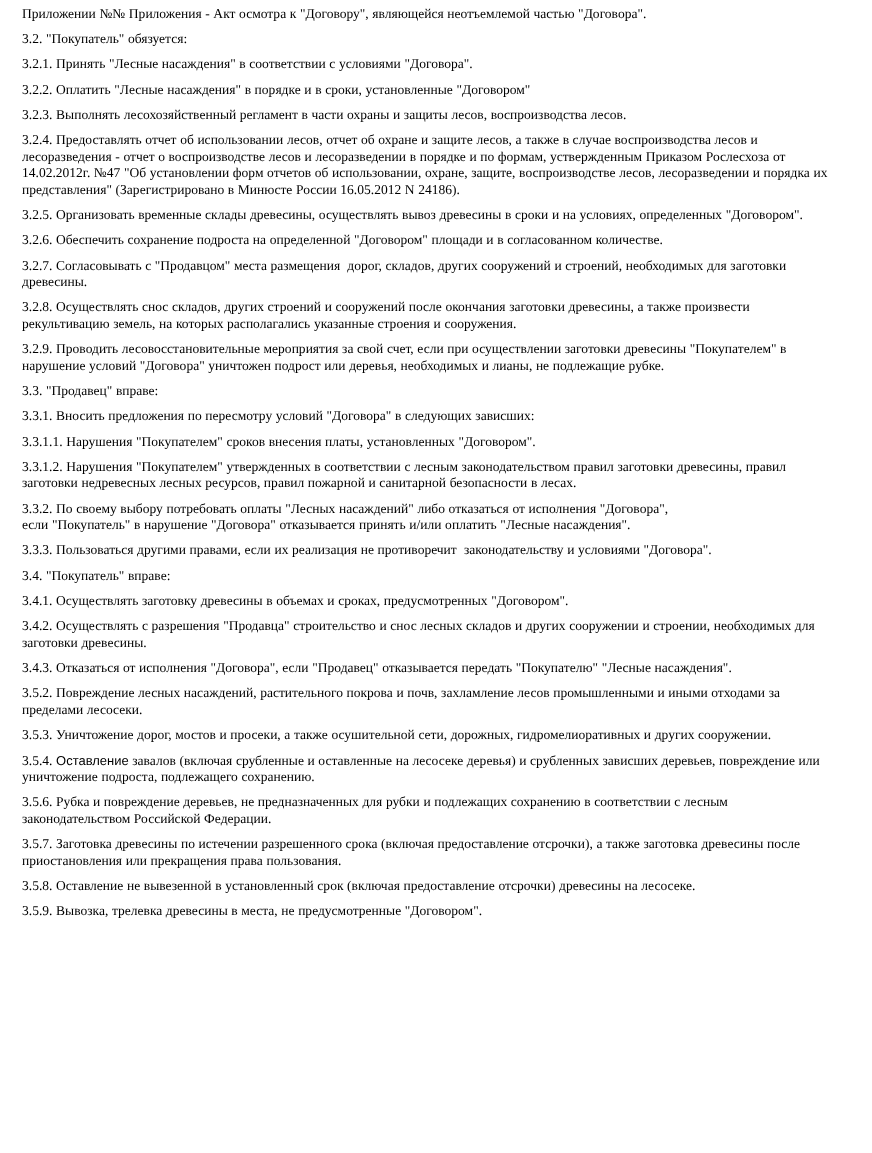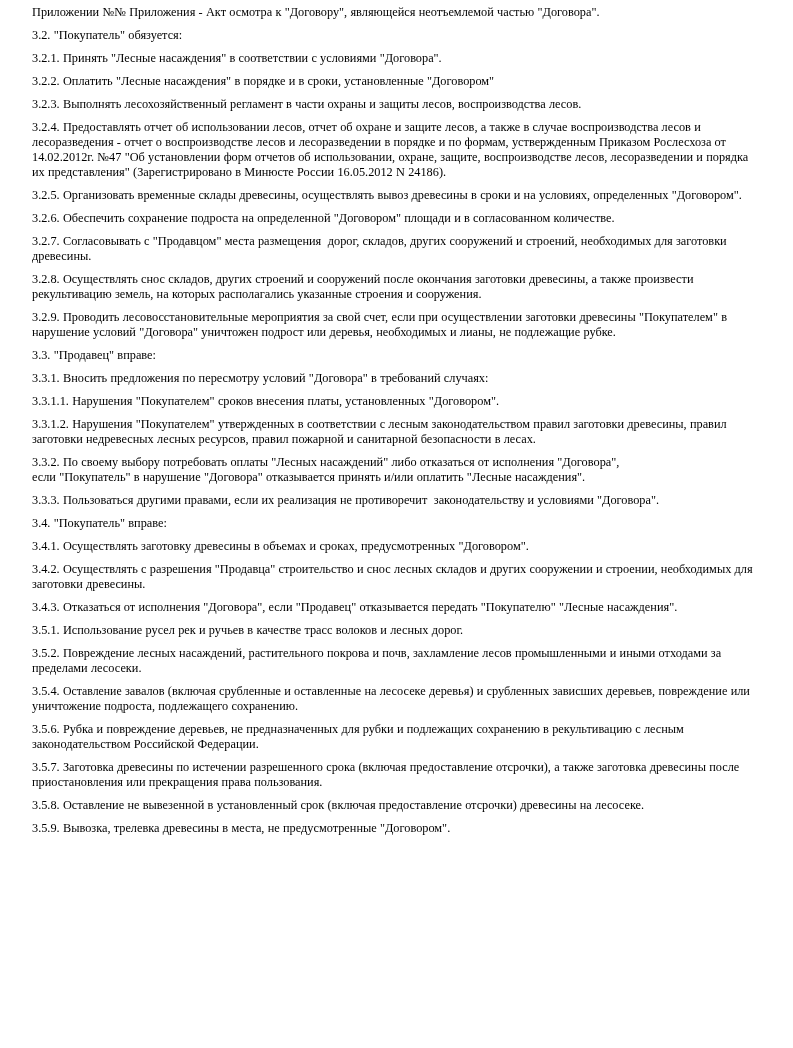--- a/index.html
+++ b/index.html
@@ -12,64 +12,64 @@
     height: 1048px;
     background: #ffffff;
     color: #000000;
     font-family: "Liberation Serif", serif;
     overflow: hidden;
   }
   .page {
     box-sizing: border-box;
     width: 793px;
     height: 1048px;
-    padding: 5px 36px 0 32px;
+    padding: 5px 36px 0 20px;
     background: #ffffff;
   }
   .doc-body p {
     margin: 0 0 8px 0;
     font-size: 12.3px;
     line-height: 15px;
     text-align: left;
     white-space: pre-wrap;
     word-spacing: 0.2px;
   }
   .doc-body p span.sans {
-    font-family: Liberation Serif, serif;
+    font-family: Liberation Sans, sans-serif;
     font-size: 11.8px;
   }
 </style>
 </head>
 <body>
 
 <div class="page">
   <div class="doc-body">
       <p><span>Приложении №№ Приложения - Акт осмотра к "Договору", являющейся неотъемлемой частью "Договора".</span></p>
       <p><span>3.2. "Покупатель" обязуется:</span></p>
       <p><span>3.2.1. Принять "Лесные насаждения" в соответствии с условиями "Договора".</span></p>
       <p><span>3.2.2. Оплатить "Лесные насаждения" в порядке и в сроки, установленные "Договором"</span></p>
       <p><span>3.2.3. Выполнять лесохозяйственный регламент в части охраны и защиты лесов, воспроизводства лесов.</span></p>
       <p><span>3.2.4. Предоставлять отчет об использовании лесов, отчет об охране и защите лесов, а также в случае воспроизводства лесов и лесоразведения - отчет о воспроизводстве лесов и лесоразведении в порядке и по формам, уствержденным Приказом Рослесхоза от 14.02.2012г. №47 "Об установлении форм отчетов об использовании, охране, защите, воспроизводстве лесов, лесоразведении и порядка их представления" (Зарегистрировано в Минюсте России 16.05.2012 N 24186).</span></p>
       <p><span>3.2.5. Организовать временные склады древесины, осуществлять вывоз древесины в сроки и на условиях, определенных "Договором".</span></p>
       <p><span>3.2.6. Обеспечить сохранение подроста на определенной "Договором" площади и в согласованном количестве.</span></p>
       <p><span>3.2.7. Согласовывать с "Продавцом" места размещения  дорог, складов, других сооружений и строений, необходимых для заготовки древесины.</span></p>
       <p><span>3.2.8. Осуществлять снос складов, других строений и сооружений после окончания заготовки древесины, а также произвести рекультивацию земель, на которых располагались указанные строения и сооружения.</span></p>
       <p><span>3.2.9. Проводить лесовосстановительные мероприятия за свой счет, если при осуществлении заготовки древесины "Покупателем" в нарушение условий "Договора" уничтожен подрост или деревья, необходимых и лианы, не подлежащие рубке.</span></p>
       <p><span>3.3. "Продавец" вправе:</span></p>
-      <p><span>3.3.1. Вносить предложения по пересмотру условий "Договора" в требований случаях:</span></p>
+      <p><span>3.3.1. Вносить предложения по пересмотру условий "Договора" в следующих зависших:</span></p>
       <p><span>3.3.1.1. Нарушения "Покупателем" сроков внесения платы, установленных "Договором".</span></p>
       <p><span>3.3.1.2. Нарушения "Покупателем" утвержденных в соответствии с лесным законодательством правил заготовки древесины, правил заготовки недревесных лесных ресурсов, правил пожарной и санитарной безопасности в лесах.</span></p>
       <p><span>3.3.2. По своему выбору потребовать оплаты "Лесных насаждений" либо отказаться от исполнения "Договора",
 если "Покупатель" в нарушение "Договора" отказывается принять и/или оплатить "Лесные насаждения".</span></p>
       <p><span>3.3.3. Пользоваться другими правами, если их реализация не противоречит  законодательству и условиями "Договора".</span></p>
       <p><span>3.4. "Покупатель" вправе:</span></p>
       <p><span>3.4.1. Осуществлять заготовку древесины в объемах и сроках, предусмотренных "Договором".</span></p>
       <p><span>3.4.2. Осуществлять с разрешения "Продавца" строительство и снос лесных складов и других сооружении и строении, необходимых для заготовки древесины.</span></p>
       <p><span>3.4.3. Отказаться от исполнения "Договора", если "Продавец" отказывается передать "Покупателю" "Лесные насаждения".</span></p>
-      <p><span>3.5.1. Использование русел рек и ручьев в качестве трасс волоков и лесных дорог.</span></p>
       <p><span>3.5.2. Повреждение лесных насаждений, растительного покрова и почв, захламление лесов промышленными и иными отходами за пределами лесосеки.</span></p>
+      <p><span>3.5.3. Уничтожение дорог, мостов и просеки, а также осушительной сети, дорожных, гидромелиоративных и других сооружении.</span></p>
       <p><span>3.5.4. </span><span class="sans">Оставление</span><span> завалов (включая срубленные и оставленные на лесосеке деревья) и срубленных зависших деревьев, повреждение или уничтожение подроста, подлежащего сохранению.</span></p>
-      <p><span>3.5.6. Рубка и повреждение деревьев, не предназначенных для рубки и подлежащих сохранению в рекультивацию с лесным законодательством Российской Федерации.</span></p>
+      <p><span>3.5.6. Рубка и повреждение деревьев, не предназначенных для рубки и подлежащих сохранению в соответствии с лесным законодательством Российской Федерации.</span></p>
       <p><span>3.5.7. Заготовка древесины по истечении разрешенного срока (включая предоставление отсрочки), а также заготовка древесины после приостановления или прекращения права пользования.</span></p>
       <p><span>3.5.8. Оставление не вывезенной в установленный срок (включая предоставление отсрочки) древесины на лесосеке.</span></p>
       <p><span>3.5.9. Вывозка, трелевка древесины в места, не предусмотренные "Договором".</span></p>
     </div>
 </div>
 
 </body></html>

